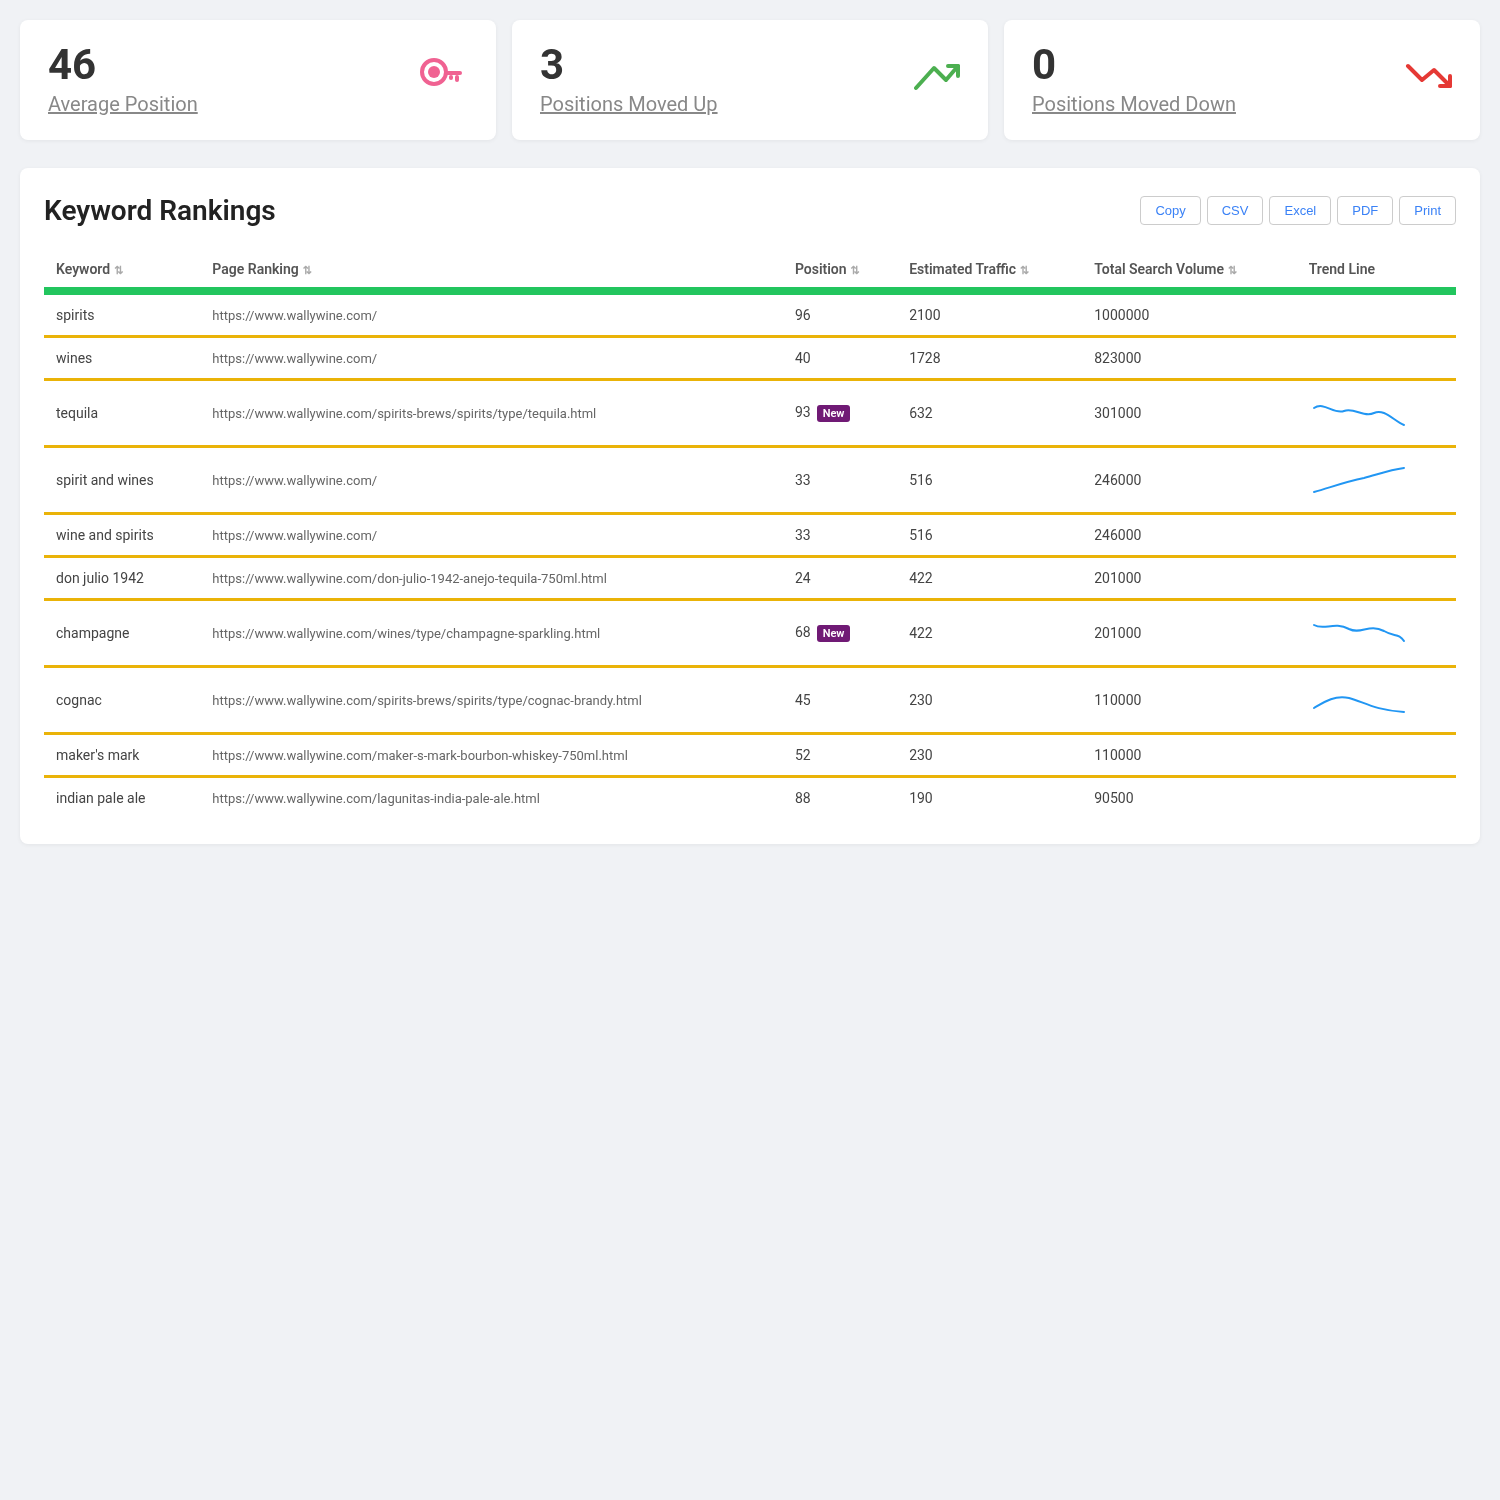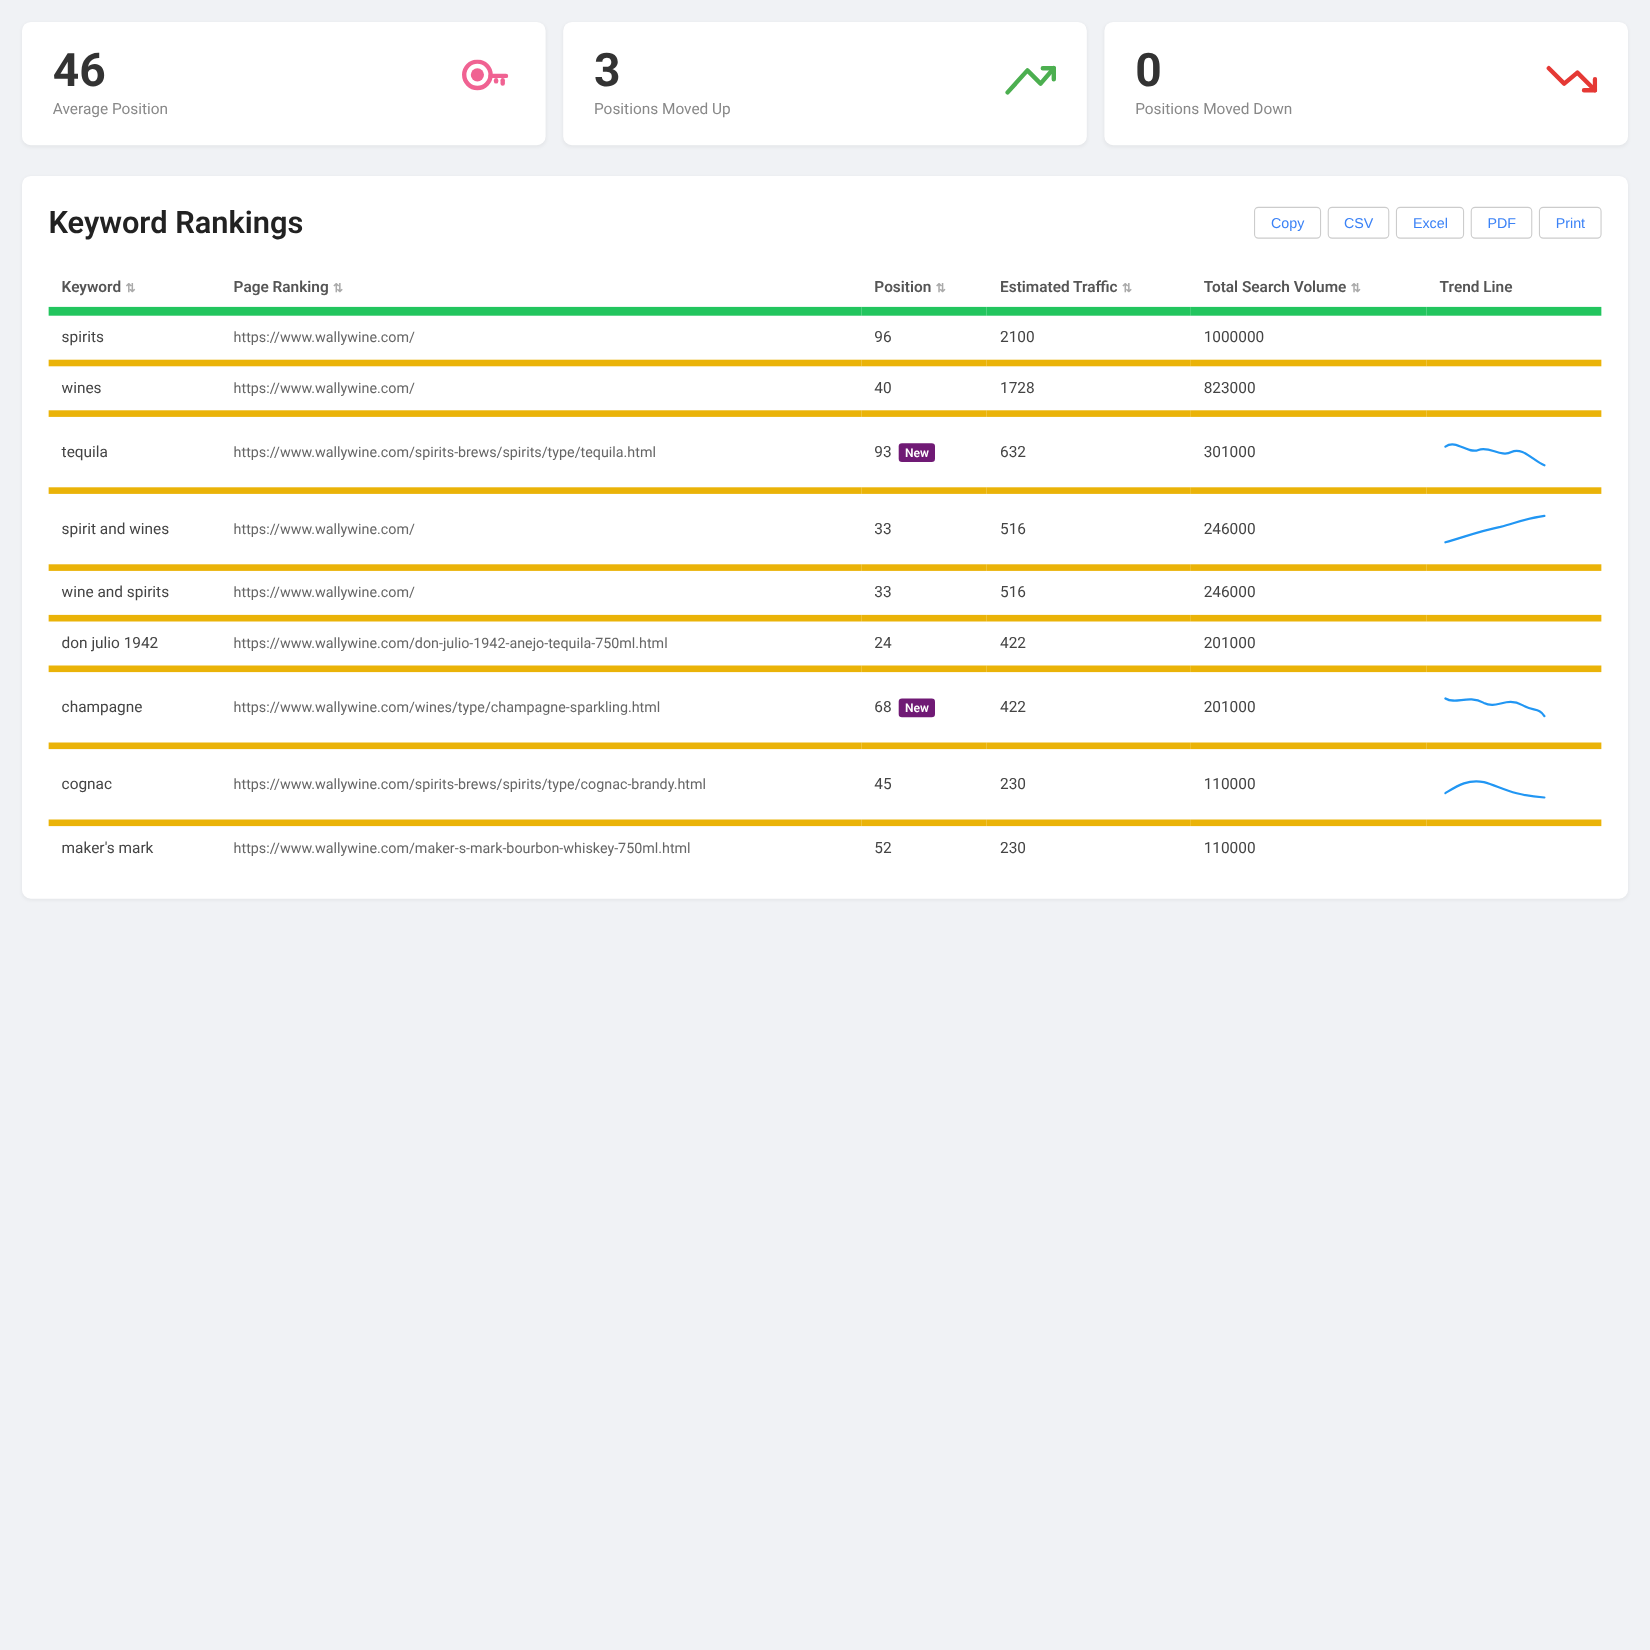--- a/index.html
+++ b/index.html
@@ -26,23 +26,24 @@
       justify-content: space-between;
       box-shadow: 0 1px 4px rgba(0,0,0,0.06);
     }
     .stat-card .stat-text .stat-number {
       font-size: 42px;
       font-weight: 700;
       color: #333;
       line-height: 1;
     }
     .stat-card .stat-text .stat-label {
-      font-size: 14px;
+      font-size: 20px;
       color: #888;
       margin-top: 6px;
+      text-decoration: underline;
     }
     .stat-icon {
       font-size: 40px;
     }
 
     
     .main-section {
       background: #fff;
       border-radius: 8px;
       padding: 26px 24px;
@@ -93,21 +94,21 @@
       white-space: nowrap;
       vertical-align: bottom;
     }
     thead th .sort-icon {
       display: inline-block;
       color: #aaa;
       margin-left: 4px;
       font-size: 11px;
     }
     tbody tr {
-      border-bottom: 6px solid #eab308;
+      border-bottom: 3px solid #eab308;
     }
     tbody tr:last-child { border-bottom: none; }
     tbody td {
       padding: 12px 12px;
       vertical-align: middle;
       color: #444;
     }
     td.url-cell {
       color: #666;
       font-size: 13px;
@@ -273,16 +274,24 @@
             </td>
           </tr>
           <tr>
             <td>maker's mark</td>
             <td class="url-cell">https://www.wallywine.com/maker-s-mark-bourbon-whiskey-750ml.html</td>
             <td>52</td>
             <td>230</td>
             <td>110000</td>
             <td></td>
           </tr>
+          <tr>
+            <td>indian pale ale</td>
+            <td class="url-cell">https://www.wallywine.com/lagunitas-india-pale-ale.html</td>
+            <td>88</td>
+            <td>190</td>
+            <td>90500</td>
+            <td></td>
+          </tr>
         </tbody>
     </table>
   </div>
 </div>
 
 </body></html>

